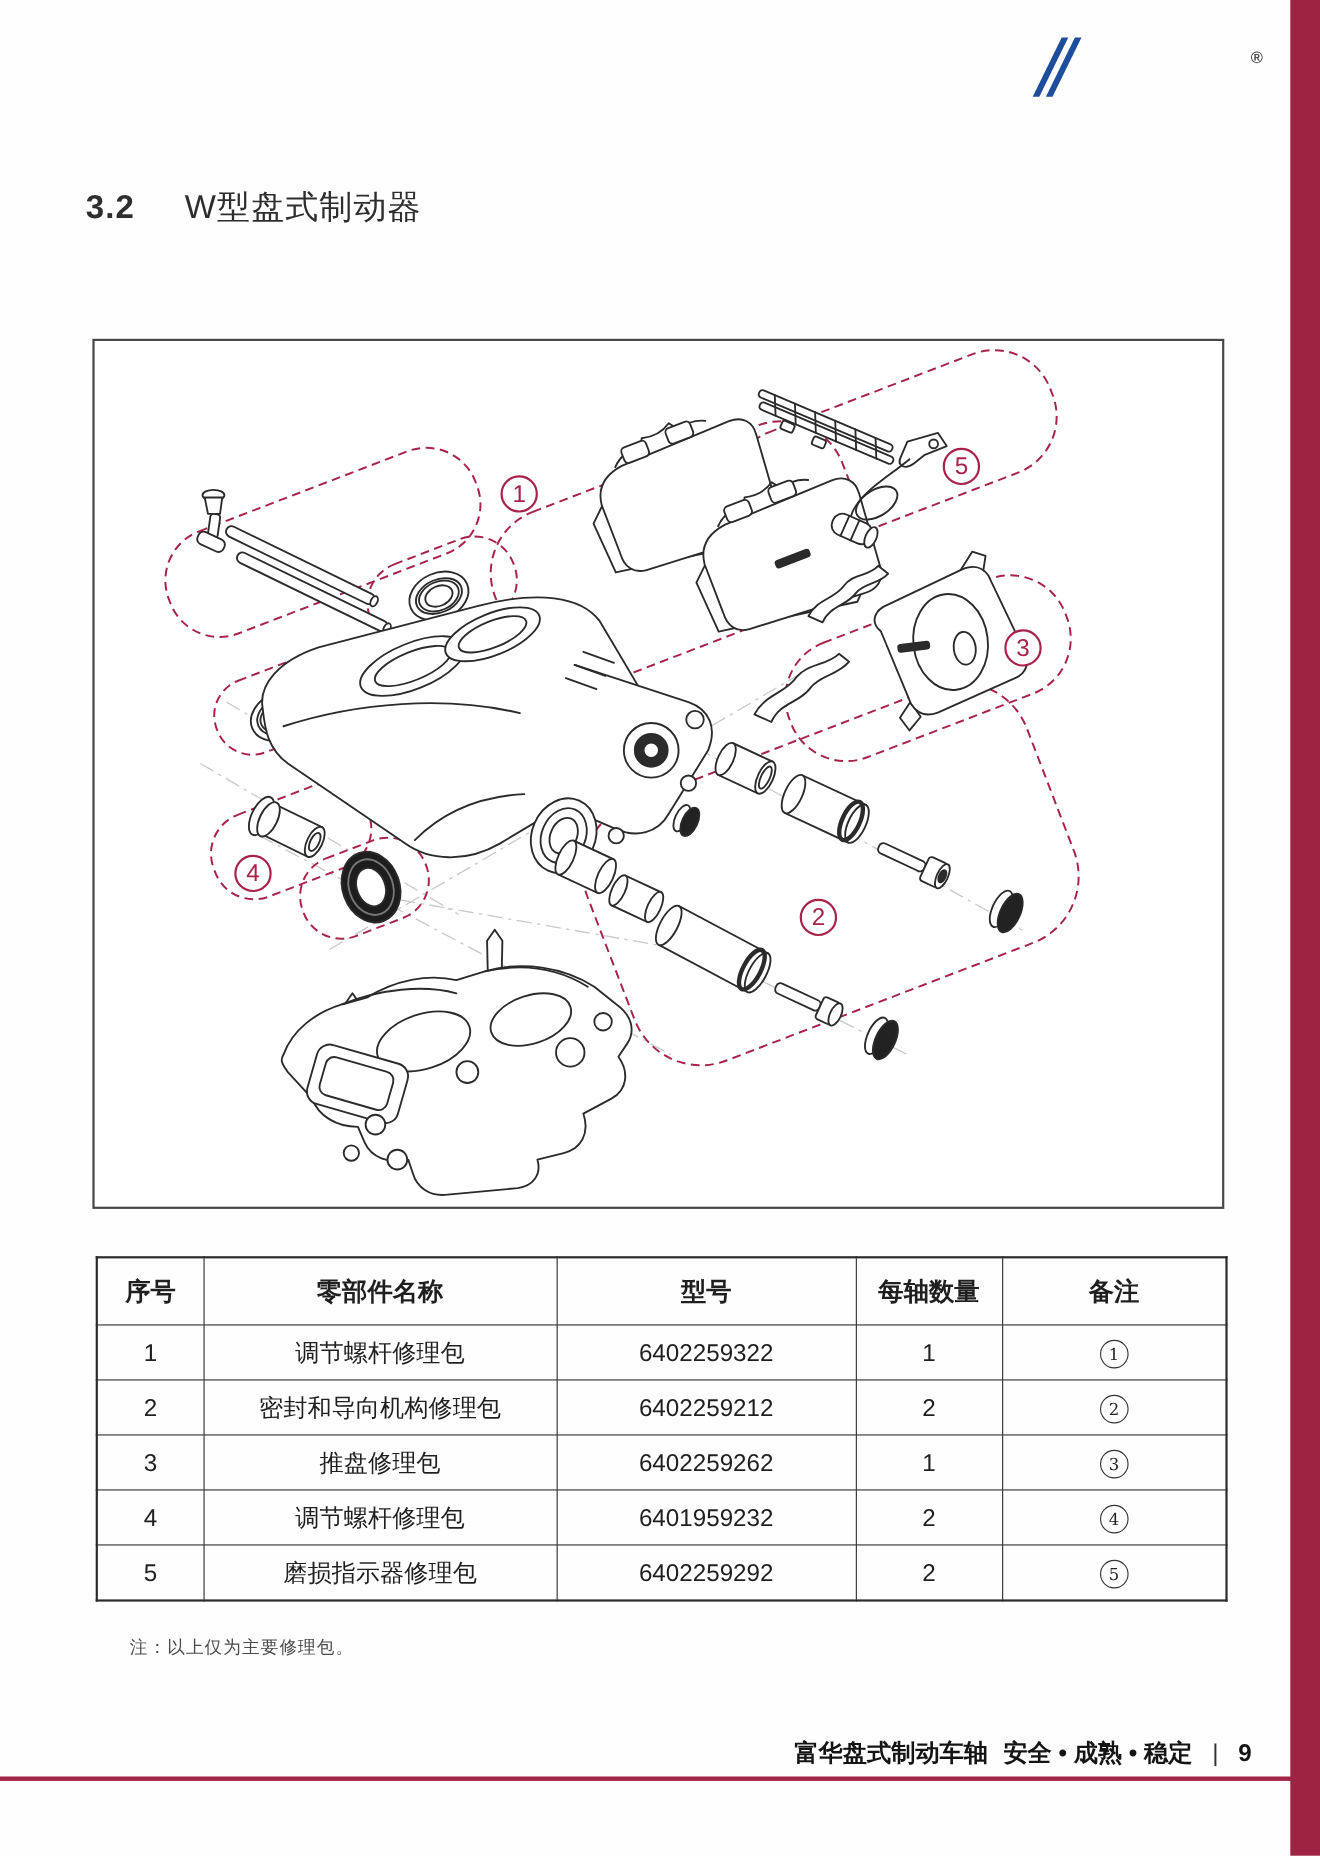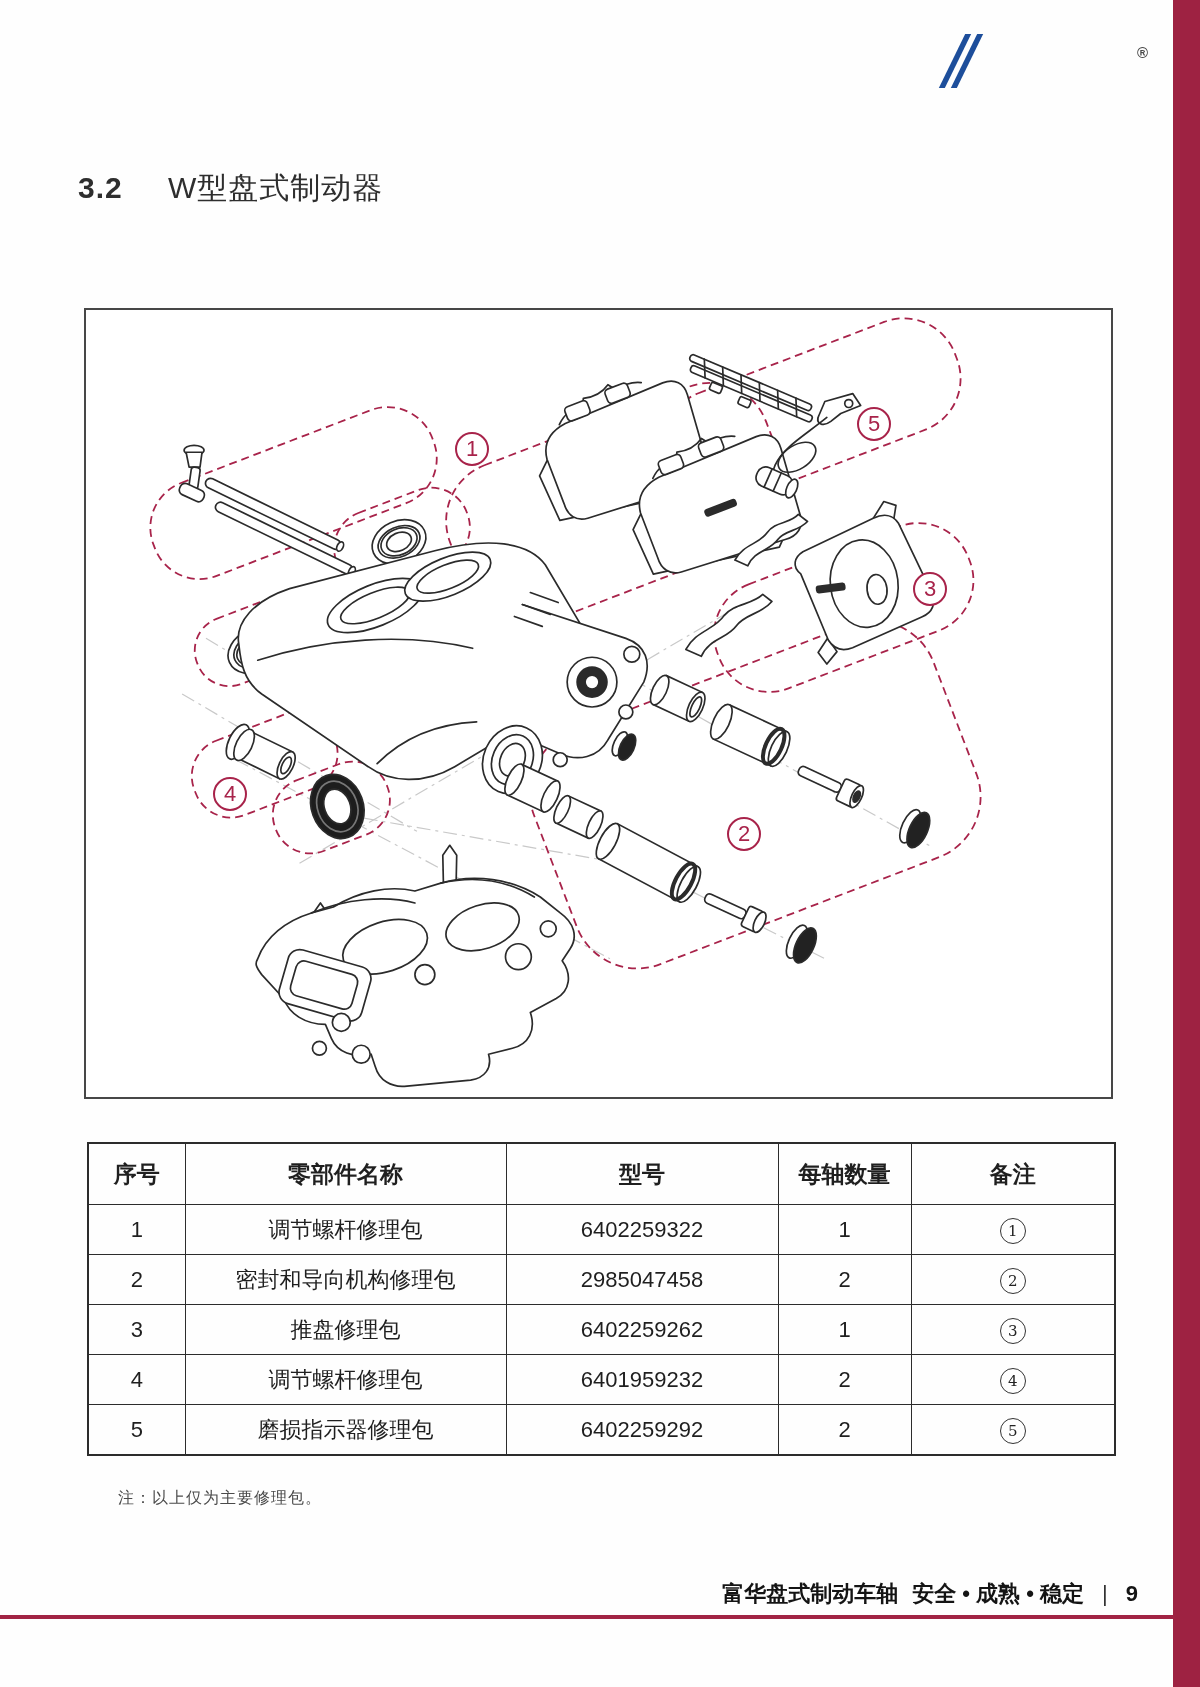--- a/index.html
+++ b/index.html
@@ -310,21 +310,21 @@
     <tr>
       <td>1</td>
       <td>调节螺杆修理包</td>
       <td>6402259322</td>
       <td>1</td>
       <td><span class="remark-circle">1</span></td>
     </tr>
     <tr>
       <td>2</td>
       <td>密封和导向机构修理包</td>
-      <td>2985047458</td>
+      <td>6402259212</td>
       <td>2</td>
       <td><span class="remark-circle">2</span></td>
     </tr>
     <tr>
       <td>3</td>
       <td>推盘修理包</td>
       <td>6402259262</td>
       <td>1</td>
       <td><span class="remark-circle">3</span></td>
     </tr>

